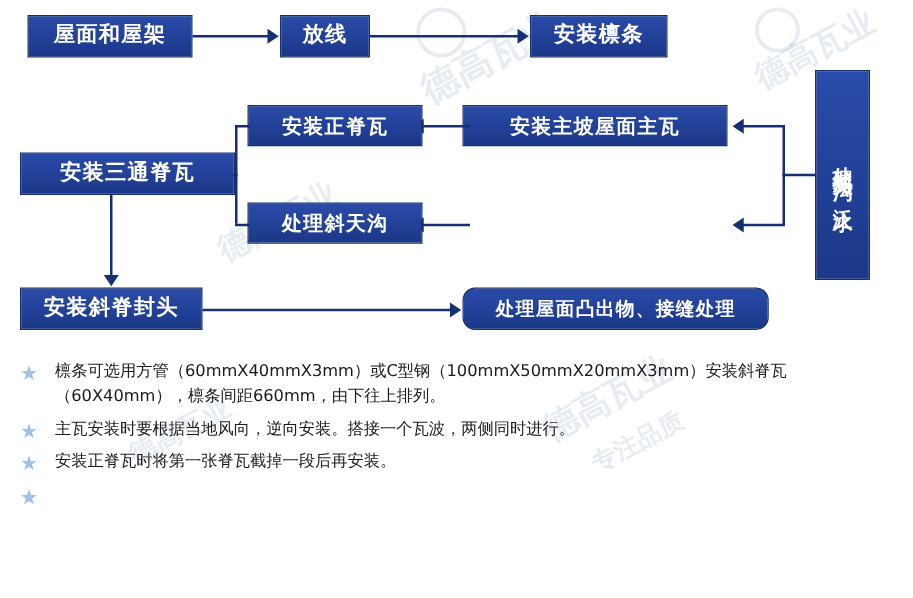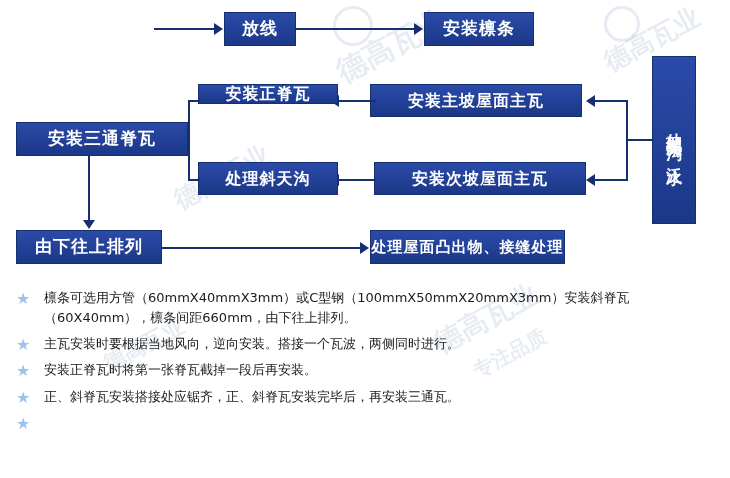--- a/index.html
+++ b/index.html
@@ -123,20 +123,21 @@
   <div class="watermark" style="left:332px; top:26px; font-size:30px; transform:rotate(-28deg);">德高瓦业</div>
 
   <div class="wm-ring" style="left:604px; top:6px; width:30px; height:30px;"></div>
   <div class="watermark" style="left:600px; top:22px; font-size:26px; transform:rotate(-28deg);">德高瓦业</div>
 
   <div class="watermark" style="left:170px; top:160px; font-size:26px; transform:rotate(-28deg);">德高瓦业</div>
   <div class="watermark" style="left:430px; top:300px; font-size:28px; transform:rotate(-28deg);">德高瓦业</div>
   <div class="watermark" style="left:100px; top:330px; font-size:22px; transform:rotate(-28deg);">德高瓦业</div>
   <div class="watermark" style="left:470px; top:340px; font-size:20px; transform:rotate(-28deg);">专注品质</div>
 
+  <div class="box" style="left:22px; top:12px; width:132px; height:34px; font-size:17px;">屋面和屋架</div>
 
   <div class="line hline" style="left:154px; top:28px; width:62px;"></div>
   <div class="arrow-r" style="left:214px; top:23px;"></div>
 
   <div class="box" style="left:224px; top:12px; width:72px; height:34px; font-size:17px;">放线</div>
 
   <div class="line hline" style="left:296px; top:28px; width:120px;"></div>
   <div class="arrow-r" style="left:414px; top:23px;"></div>
 
   <div class="box" style="left:424px; top:12px; width:110px; height:34px; font-size:17px;">安装檩条</div>
@@ -150,69 +151,67 @@
   <div class="arrow-l" style="left:586px; top:95px;"></div>
 
   <div class="line hline" style="left:594px; top:179px; width:34px;"></div>
   <div class="arrow-l" style="left:586px; top:174px;"></div>
 
   <div class="box" style="left:370px; top:84px; width:212px; height:33px; font-size:16px;">安装主坡屋面主瓦</div>
 
   <div class="line hline" style="left:338px; top:100px; width:38px;"></div>
   <div class="arrow-l" style="left:330px; top:95px;"></div>
 
-  <div class="box" style="left:198px; top:84px; width:140px; height:20px; font-size:16px;">安装正脊瓦</div>
+  <div class="box" style="left:198px; top:84px; width:140px; height:33px; font-size:16px;">安装正脊瓦</div>
 
   <div class="line vline" style="left:188px; top:100px; height:40px;"></div>
   <div class="line hline" style="left:188px; top:100px; width:12px;"></div>
   <div class="line hline" style="left:168px; top:139px; width:22px;"></div>
   <div class="arrow-l" style="left:160px; top:134px;"></div>
 
   <div class="box" style="left:16px; top:122px; width:172px; height:34px; font-size:17px;">安装三通脊瓦</div>
 
-  <div class="box" style="left:374px; top:162px; width:212px; height:33px; font-size:16px;">安装次坡屋面主瓦</div>
 
   <div class="line hline" style="left:338px; top:179px; width:38px;"></div>
   <div class="arrow-l" style="left:330px; top:174px;"></div>
 
   <div class="box" style="left:198px; top:162px; width:140px; height:33px; font-size:16px;">处理斜天沟</div>
 
   <div class="line vline" style="left:188px; top:139px; height:40px;"></div>
   <div class="line hline" style="left:188px; top:179px; width:12px;"></div>
 
   <div class="line vline" style="left:88px; top:156px; height:68px;"></div>
   <div class="arrow-d" style="left:83px; top:220px;"></div>
 
-  <div class="box" style="left:16px; top:230px; width:146px; height:34px; font-size:17px;">由下往上排列</div>
+  <div class="box" style="left:16px; top:230px; width:146px; height:34px; font-size:17px;">安装斜脊封头</div>
 
   <div class="line hline" style="left:162px; top:247px; width:200px;"></div>
   <div class="arrow-r" style="left:360px; top:242px;"></div>
 
-  <div class="box" style="left:370px; top:230px; width:195px; height:34px; font-size:15px;">处理屋面凸出物、接缝处理</div>
+  <div class="box" style="left:370px; top:230px; width:245px; height:34px; font-size:15px;border-radius:10px;">处理屋面凸出物、接缝处理</div>
 
   <div class="notes">
 
     <div class="note">
       <span class="note-star">★</span>
       <span>檩条可选用方管（60mmX40mmX3mm）或C型钢（100mmX50mmX20mmX3mm）安装斜脊瓦（60X40mm），檩条间距660mm，由下往上排列。</span>
     </div>
 
     <div class="note">
       <span class="note-star">★</span>
       <span>主瓦安装时要根据当地风向，逆向安装。搭接一个瓦波，两侧同时进行。</span>
     </div>
 
     <div class="note">
       <span class="note-star">★</span>
       <span>安装正脊瓦时将第一张脊瓦截掉一段后再安装。</span>
     </div>
 
     <div class="note">
       <span class="note-star">★</span>
-      <span>正、斜脊瓦安装搭接处应锯齐，正、斜脊瓦安装完毕后，再安装三通瓦。</span>
     </div>
 
     <div class="note">
       <span class="note-star">★</span>
     </div>
 
   </div>
 
 </div>
 

